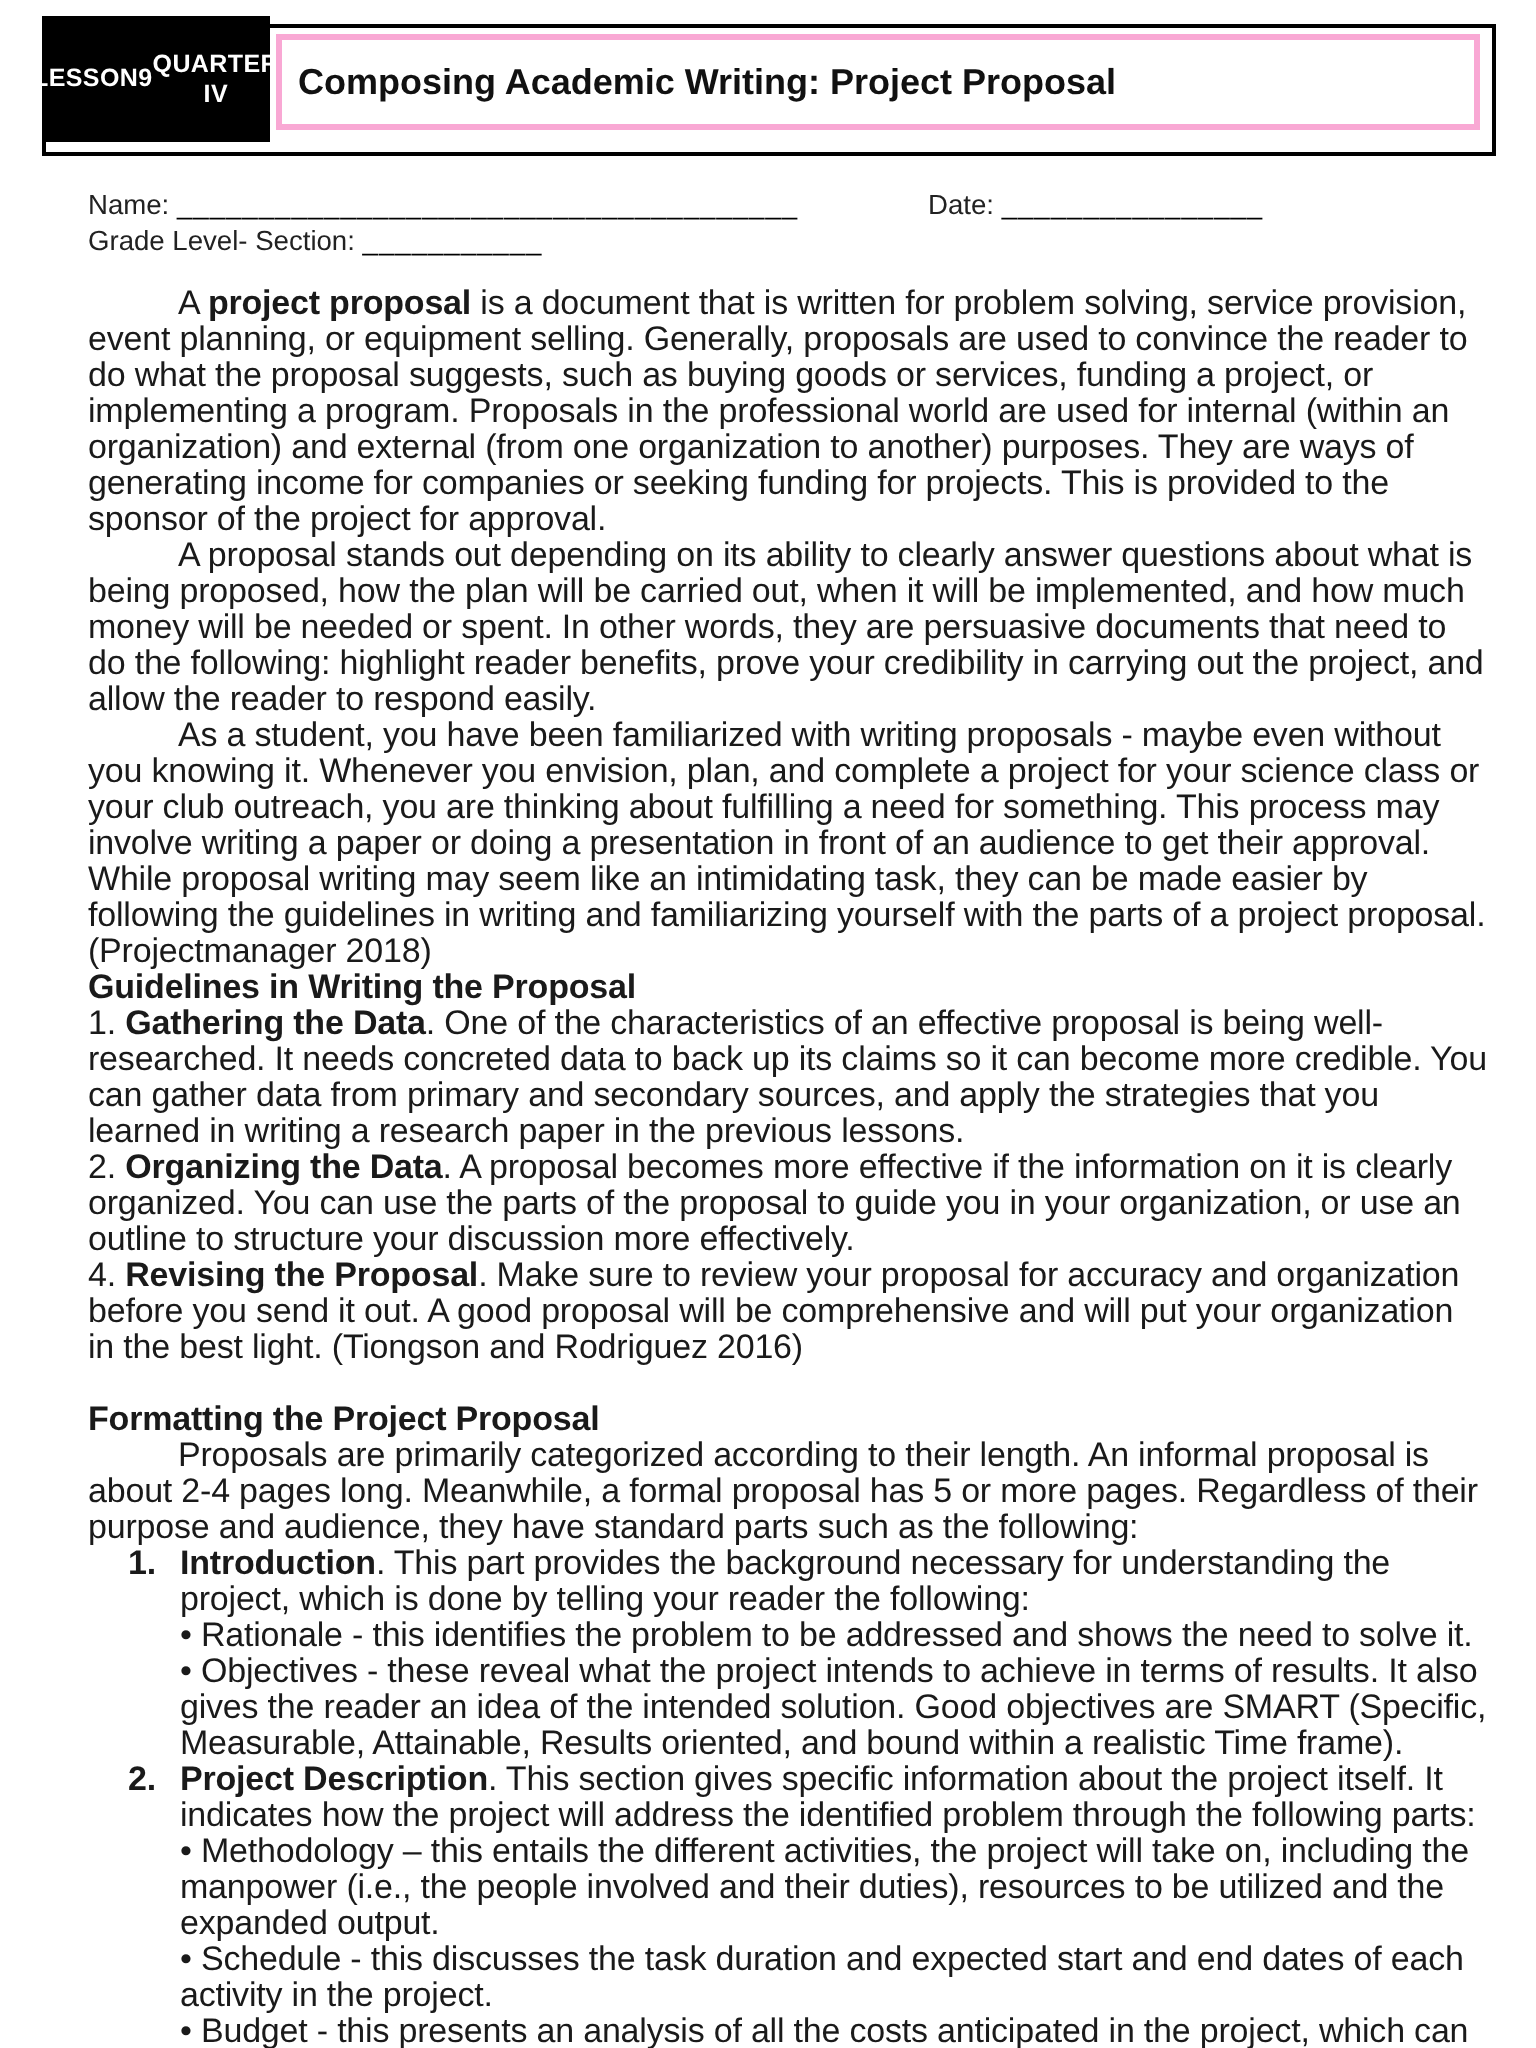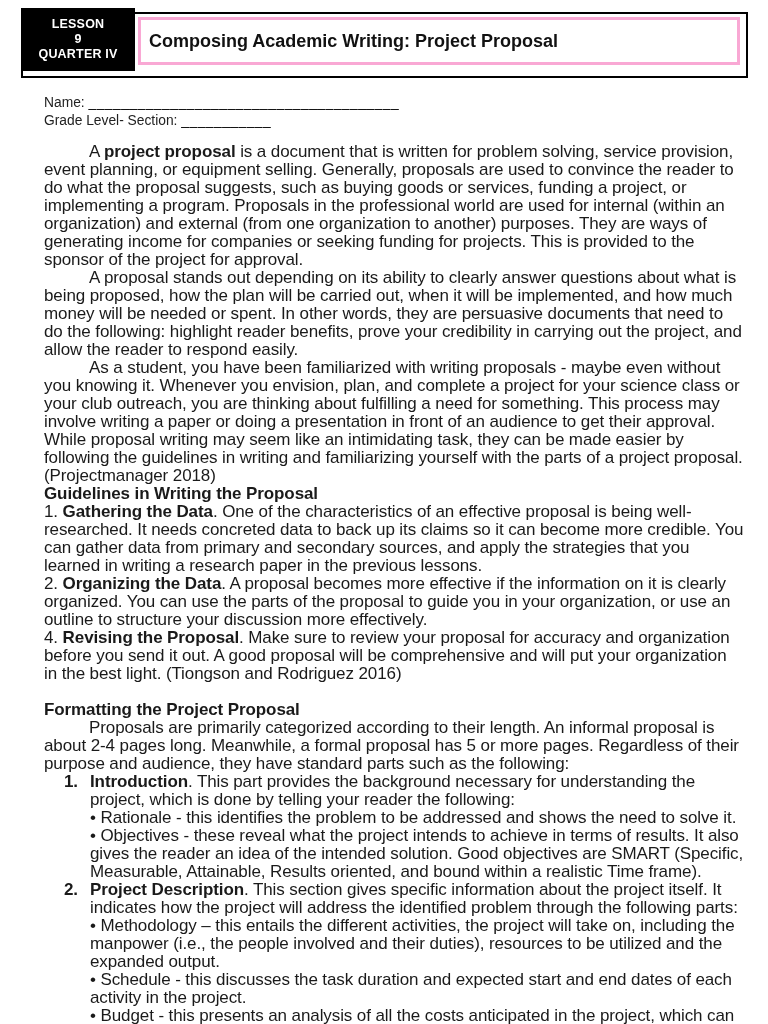--- a/index.html
+++ b/index.html
@@ -15,21 +15,21 @@
   }
   
   .header { position: relative; height: 70px; margin: 8px 20px 0 19px; }
   .header-outline {
     position: absolute; left: 2px; right: 0; top: 4px; bottom: 0;
     border: 2px solid #000;
   }
   .lesson-box {
     position: absolute; left: 2px; top: 0; width: 114px; height: 63px;
     background: #000; color: #fff;
-    display: flex; flex-direction: column; align-items: center; justify-content: center;
+    display: flex; flex-direction: row; align-items: center; justify-content: center;
     font-weight: bold; font-size: 12.5px; line-height: 15px; text-align: center;
     letter-spacing: 0.2px;
   }
   .title-box {
     position: absolute; left: 119px; right: 8px; top: 9px; height: 48px;
     border: 3px solid #f9a8d4;
     display: flex; align-items: center;
     padding-left: 8px; box-sizing: border-box;
   }
   .doc-title { font-weight: bold; font-size: 18px; color: #111; }
@@ -76,20 +76,24 @@
       <span class="doc-title">Composing Academic Writing: Project Proposal</span>
     </div>
   </div>
 
   <div class="fields">
     <div class="frow">
       <div class="fcell-left">
         <span>Name:</span>
         <span class="blank-line">______________________________________</span>
       </div>
+      <div class="fcell-right">
+        <span>Date:</span>
+        <span class="blank-line">________________</span>
+      </div>
     </div>
     <div class="frow">
       <div class="fcell-right">
         <span>Grade Level- Section:</span>
         <span class="blank-line">___________</span>
       </div>
     </div>
   </div>
 
   <div class="content" id="doc-body">

